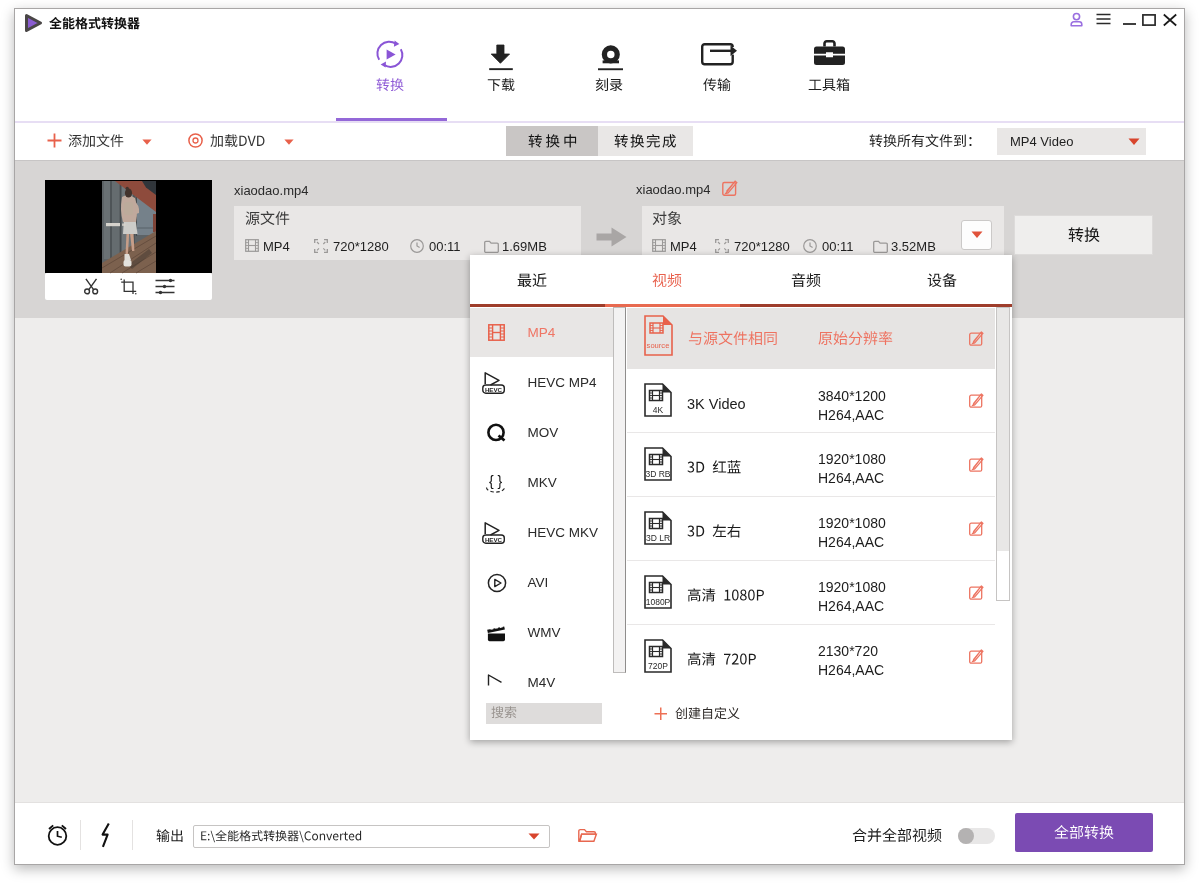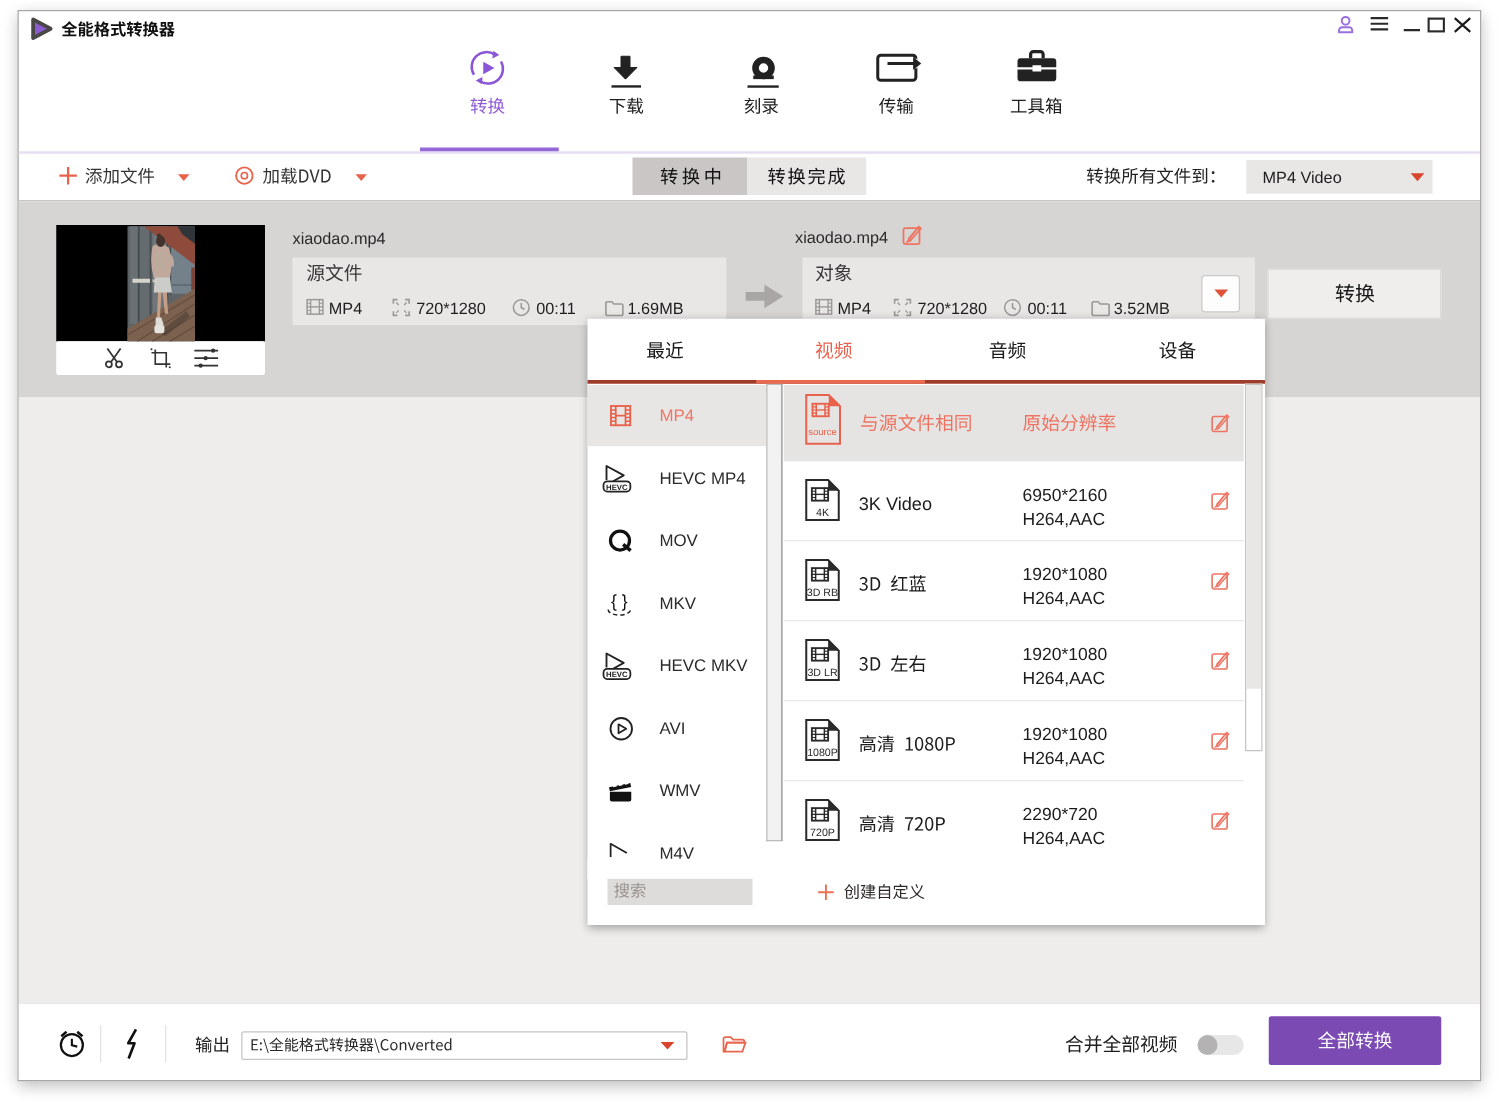--- a/index.html
+++ b/index.html
@@ -326,21 +326,21 @@
     <svg style="position:absolute;left:644px;top:383.25px;z-index:12;overflow:visible" width="28" height="34" viewBox="0 0 28 34">
       <path d="M1 1 H18.5 L27 9.5 V33 H1 Z" fill="none" stroke="#2a2a2a" stroke-width="1.6"></path>
       <path d="M18.5 1 L18.5 9.5 H27 Z" fill="#2a2a2a"></path>
       <rect x="5.5" y="7.5" width="13" height="10" fill="none" stroke="#2a2a2a" stroke-width="1.5"></rect>
       <path d="M8.5 7.5 V17.5 M15.5 7.5 V17.5" stroke="#2a2a2a" stroke-width="1.2"></path>
       <path d="M5.5 10 H8.5 M5.5 12.5 H8.5 M5.5 15 H8.5 M15.5 10 H18.5 M15.5 12.5 H18.5 M15.5 15 H18.5" stroke="#2a2a2a" stroke-width="0.9"></path>
       <path d="M8.5 12.5 H15.5" stroke="#2a2a2a" stroke-width="1.1"></path>
       <text x="14" y="29.5" font-family="Liberation Sans" font-size="8.5" fill="#2a2a2a" text-anchor="middle">4K</text>
     </svg>
     <div style="position:absolute;left:687px;top:395.75px;font-family:&quot;Liberation Sans&quot;, sans-serif;font-size:14.5px;color:#1c1c1c;font-weight:400;line-height:17.1px;white-space:pre;z-index:12;">3K Video</div>
-    <div style="position:absolute;left:818px;top:387.5px;font-family:&quot;Liberation Sans&quot;, sans-serif;font-size:14px;color:#1c1c1c;font-weight:400;line-height:16.5px;white-space:pre;z-index:12;">6950*2160</div>
+    <div style="position:absolute;left:818px;top:387.5px;font-family:&quot;Liberation Sans&quot;, sans-serif;font-size:14px;color:#1c1c1c;font-weight:400;line-height:16.5px;white-space:pre;z-index:12;">3840*1200</div>
     <div style="position:absolute;left:818px;top:406.5px;font-family:&quot;Liberation Sans&quot;, sans-serif;font-size:14px;color:#1c1c1c;font-weight:400;line-height:16.5px;white-space:pre;z-index:12;">H264,AAC</div>
     <svg style="position:absolute;left:968.5px;top:392.75px;z-index:12;overflow:visible" width="15" height="15" viewBox="0 0 15 15">
       <rect x="0.7" y="2.2" width="12" height="12" rx="1.5" fill="none" stroke="#ed7461" stroke-width="1.3"></rect>
       <path d="M4.2 10.8 L12.4 1 M12.4 1 l1.5 1.3 -8.2 9.6 -2.1 0.5 z" fill="none" stroke="#ed7461" stroke-width="1.2"></path>
     </svg>
     <div style="position:absolute;left:627px;top:432px;width:368px;height:1px;z-index:11;background:#e9e7e7;"></div>
     <svg style="position:absolute;left:644px;top:447.0px;z-index:12;overflow:visible" width="28" height="34" viewBox="0 0 28 34">
       <path d="M1 1 H18.5 L27 9.5 V33 H1 Z" fill="none" stroke="#2a2a2a" stroke-width="1.6"></path>
       <path d="M18.5 1 L18.5 9.5 H27 Z" fill="#2a2a2a"></path>
       <rect x="5.5" y="7.5" width="13" height="10" fill="none" stroke="#2a2a2a" stroke-width="1.5"></rect>
@@ -402,21 +402,21 @@
       <path d="M18.5 1 L18.5 9.5 H27 Z" fill="#2a2a2a"></path>
       <rect x="5.5" y="7.5" width="13" height="10" fill="none" stroke="#2a2a2a" stroke-width="1.5"></rect>
       <path d="M8.5 7.5 V17.5 M15.5 7.5 V17.5" stroke="#2a2a2a" stroke-width="1.2"></path>
       <path d="M5.5 10 H8.5 M5.5 12.5 H8.5 M5.5 15 H8.5 M15.5 10 H18.5 M15.5 12.5 H18.5 M15.5 15 H18.5" stroke="#2a2a2a" stroke-width="0.9"></path>
       <path d="M8.5 12.5 H15.5" stroke="#2a2a2a" stroke-width="1.1"></path>
       <text x="14" y="29.5" font-family="Liberation Sans" font-size="8.5" fill="#2a2a2a" text-anchor="middle">720P</text>
     </svg>
     <svg style="position:absolute;left:687.0px;top:651.5px;overflow:visible;z-index:12" width="71" height="21">
       <path transform="translate(0,12.40)" d="M4.1 -8.1H10.4V-6.8H4.1ZM3.1 -8.9V-6H11.6V-8.9ZM6.4 -12 6.8 -10.7H0.9V-9.7H13.6V-10.7H8C7.9 -11.1 7.6 -11.7 7.4 -12.2ZM1.4 -5.2V1.1H2.4V-4.3H12V0C12 0.2 12 0.2 11.8 0.2C11.6 0.2 10.9 0.2 10.3 0.2C10.4 0.4 10.6 0.8 10.7 1C11.6 1 12.2 1 12.6 0.9C13 0.8 13.1 0.5 13.1 0V-5.2ZM4.1 -3.4V0.3H5.1V-0.4H10.2V-3.4ZM5.1 -2.6H9.3V-1.2H5.1Z M15.7 -11.2C16.5 -10.8 17.5 -10.1 18 -9.6L18.7 -10.5C18.2 -10.9 17.1 -11.5 16.3 -11.9ZM15 -7.3C15.8 -6.9 16.9 -6.2 17.4 -5.7L18.1 -6.6C17.5 -7 16.5 -7.7 15.6 -8.1ZM15.5 0.3 16.4 1C17.1 -0.4 18 -2.2 18.6 -3.8L17.7 -4.4C17 -2.8 16.1 -0.8 15.5 0.3ZM20.7 -3.1H26V-1.9H20.7ZM20.7 -3.9V-5H26V-3.9ZM22.8 -12.2V-11H19.1V-10.2H22.8V-9.3H19.5V-8.5H22.8V-7.5H18.6V-6.6H28.3V-7.5H23.9V-8.5H27.4V-9.3H23.9V-10.2H27.7V-11H23.9V-12.2ZM19.7 -5.8V1.1H20.7V-1.1H26V-0.1C26 0.1 25.9 0.2 25.7 0.2C25.5 0.2 24.8 0.2 24.1 0.2C24.2 0.4 24.4 0.8 24.4 1.1C25.4 1.1 26.1 1.1 26.5 0.9C26.9 0.8 27 0.5 27 -0.1V-5.8Z M39.1 0H40.5C40.7 -4.2 41.1 -6.6 43.6 -9.8V-10.6H37V-9.5H42.1C40 -6.6 39.3 -4 39.1 0Z M44.9 0H51.6V-1.1H48.7C48.1 -1.1 47.5 -1.1 46.9 -1C49.4 -3.4 51.1 -5.6 51.1 -7.7C51.1 -9.6 49.9 -10.8 48 -10.8C46.7 -10.8 45.7 -10.2 44.9 -9.3L45.6 -8.5C46.2 -9.2 47 -9.7 47.9 -9.7C49.2 -9.7 49.8 -8.9 49.8 -7.6C49.8 -5.8 48.3 -3.7 44.9 -0.8Z M56.4 0.2C58.4 0.2 59.7 -1.6 59.7 -5.4C59.7 -9 58.4 -10.8 56.4 -10.8C54.3 -10.8 53.1 -9 53.1 -5.4C53.1 -1.6 54.3 0.2 56.4 0.2ZM56.4 -0.9C55.2 -0.9 54.3 -2.2 54.3 -5.4C54.3 -8.5 55.2 -9.8 56.4 -9.8C57.6 -9.8 58.4 -8.5 58.4 -5.4C58.4 -2.2 57.6 -0.9 56.4 -0.9Z M61.9 0H63.2V-4.2H64.9C67.3 -4.2 68.9 -5.3 68.9 -7.5C68.9 -9.8 67.3 -10.6 64.9 -10.6H61.9ZM63.2 -5.3V-9.5H64.7C66.6 -9.5 67.5 -9.1 67.5 -7.5C67.5 -6 66.6 -5.3 64.8 -5.3Z" fill="#1c1c1c"></path>
     </svg>
-    <div style="position:absolute;left:818px;top:643px;font-family:&quot;Liberation Sans&quot;, sans-serif;font-size:14px;color:#1c1c1c;font-weight:400;line-height:16.5px;white-space:pre;z-index:12;">2290*720</div>
+    <div style="position:absolute;left:818px;top:643px;font-family:&quot;Liberation Sans&quot;, sans-serif;font-size:14px;color:#1c1c1c;font-weight:400;line-height:16.5px;white-space:pre;z-index:12;">2130*720</div>
     <div style="position:absolute;left:818px;top:662px;font-family:&quot;Liberation Sans&quot;, sans-serif;font-size:14px;color:#1c1c1c;font-weight:400;line-height:16.5px;white-space:pre;z-index:12;">H264,AAC</div>
     <svg style="position:absolute;left:968.5px;top:648.5px;z-index:12;overflow:visible" width="15" height="15" viewBox="0 0 15 15">
       <rect x="0.7" y="2.2" width="12" height="12" rx="1.5" fill="none" stroke="#ed7461" stroke-width="1.3"></rect>
       <path d="M4.2 10.8 L12.4 1 M12.4 1 l1.5 1.3 -8.2 9.6 -2.1 0.5 z" fill="none" stroke="#ed7461" stroke-width="1.2"></path>
     </svg>
     <div style="position:absolute;left:995.5px;top:306.5px;width:14.5px;height:294px;z-index:12;background:#ffffff;border:1px solid #c6c4c3;box-sizing:border-box;"></div>
     <div style="position:absolute;left:996.5px;top:307.5px;width:12.5px;height:243px;z-index:13;background:#e8e7e6;"></div>
     <div style="position:absolute;left:485.5px;top:702px;width:116.5px;height:21.5px;z-index:12;background:#dedcdb;"></div>
     <svg style="position:absolute;left:491.0px;top:706.4px;overflow:visible;z-index:13" width="28" height="19">
       <path transform="translate(0,11.12)" d="M2.2 -10.9V-8.3H0.6V-7.4H2.2V-4.6L0.5 -4L0.8 -3.1L2.2 -3.6V-0.2C2.2 0 2.1 0 1.9 0C1.8 0.1 1.3 0.1 0.8 0C1 0.3 1.1 0.7 1.1 1C1.9 1 2.4 0.9 2.7 0.8C3 0.6 3.1 0.4 3.1 -0.2V-4L4.5 -4.5L4.4 -5.4L3.1 -4.9V-7.4H4.4V-8.3H3.1V-10.9ZM4.9 -3.8V-2.9H5.5L5.4 -2.9C6 -2 6.7 -1.3 7.6 -0.7C6.5 -0.2 5.2 0.1 4 0.3C4.1 0.5 4.3 0.8 4.4 1.1C5.8 0.8 7.2 0.4 8.5 -0.2C9.5 0.4 10.7 0.8 11.9 1C12.1 0.8 12.3 0.4 12.5 0.2C11.4 0 10.3 -0.3 9.4 -0.7C10.4 -1.4 11.3 -2.3 11.8 -3.5L11.3 -3.8L11.1 -3.8H8.9V-5H11.9V-9.9H9.4V-9H11V-7.8H9.5V-7.1H11V-5.8H8.9V-10.9H8V-5.8H5.9V-7.1H7.4V-7.8H5.9V-9C6.6 -9.2 7.3 -9.5 7.9 -9.8L7.2 -10.5C6.7 -10.1 5.8 -9.8 5.1 -9.5V-5H8V-3.8ZM10.5 -2.9C10 -2.2 9.3 -1.6 8.5 -1.1C7.6 -1.6 6.9 -2.2 6.4 -2.9Z M21.2 -1.4C22.3 -0.8 23.7 0.2 24.4 0.8L25.2 0.2C24.5 -0.4 23 -1.3 22 -1.8ZM16.8 -1.8C16 -1.1 14.9 -0.3 13.8 0.1C14 0.3 14.4 0.6 14.5 0.8C15.6 0.3 16.8 -0.6 17.7 -1.4ZM15.5 -4.1C15.7 -4.2 16.1 -4.3 18.5 -4.4C17.4 -3.9 16.5 -3.5 16.1 -3.4C15.3 -3.1 14.8 -2.9 14.3 -2.8C14.4 -2.6 14.5 -2.2 14.6 -2C14.9 -2.1 15.4 -2.2 19.2 -2.4V-0.1C19.2 0 19.2 0.1 19 0.1C18.8 0.1 18.1 0.1 17.3 0.1C17.4 0.3 17.6 0.7 17.6 1C18.6 1 19.2 1 19.6 0.8C20.1 0.7 20.2 0.4 20.2 -0.1V-2.5L23.4 -2.7C23.7 -2.3 24 -1.9 24.2 -1.6L25 -2.2C24.4 -2.9 23.3 -4 22.3 -4.7L21.6 -4.3C22 -4 22.3 -3.7 22.7 -3.3L17 -3C18.9 -3.7 20.7 -4.6 22.5 -5.6L21.7 -6.2C21.2 -5.9 20.6 -5.5 19.9 -5.2L17 -5C17.9 -5.4 18.8 -6 19.6 -6.6L19.2 -6.9H24.2V-5.3H25.2V-7.7H20V-8.9H25V-9.8H20V-10.9H19V-9.8H14V-8.9H19V-7.7H13.9V-5.3H14.8V-6.9H18.6C17.7 -6.1 16.6 -5.5 16.2 -5.3C15.8 -5.1 15.5 -5 15.3 -5C15.4 -4.8 15.5 -4.3 15.5 -4.1Z" fill="#98928e"></path>

